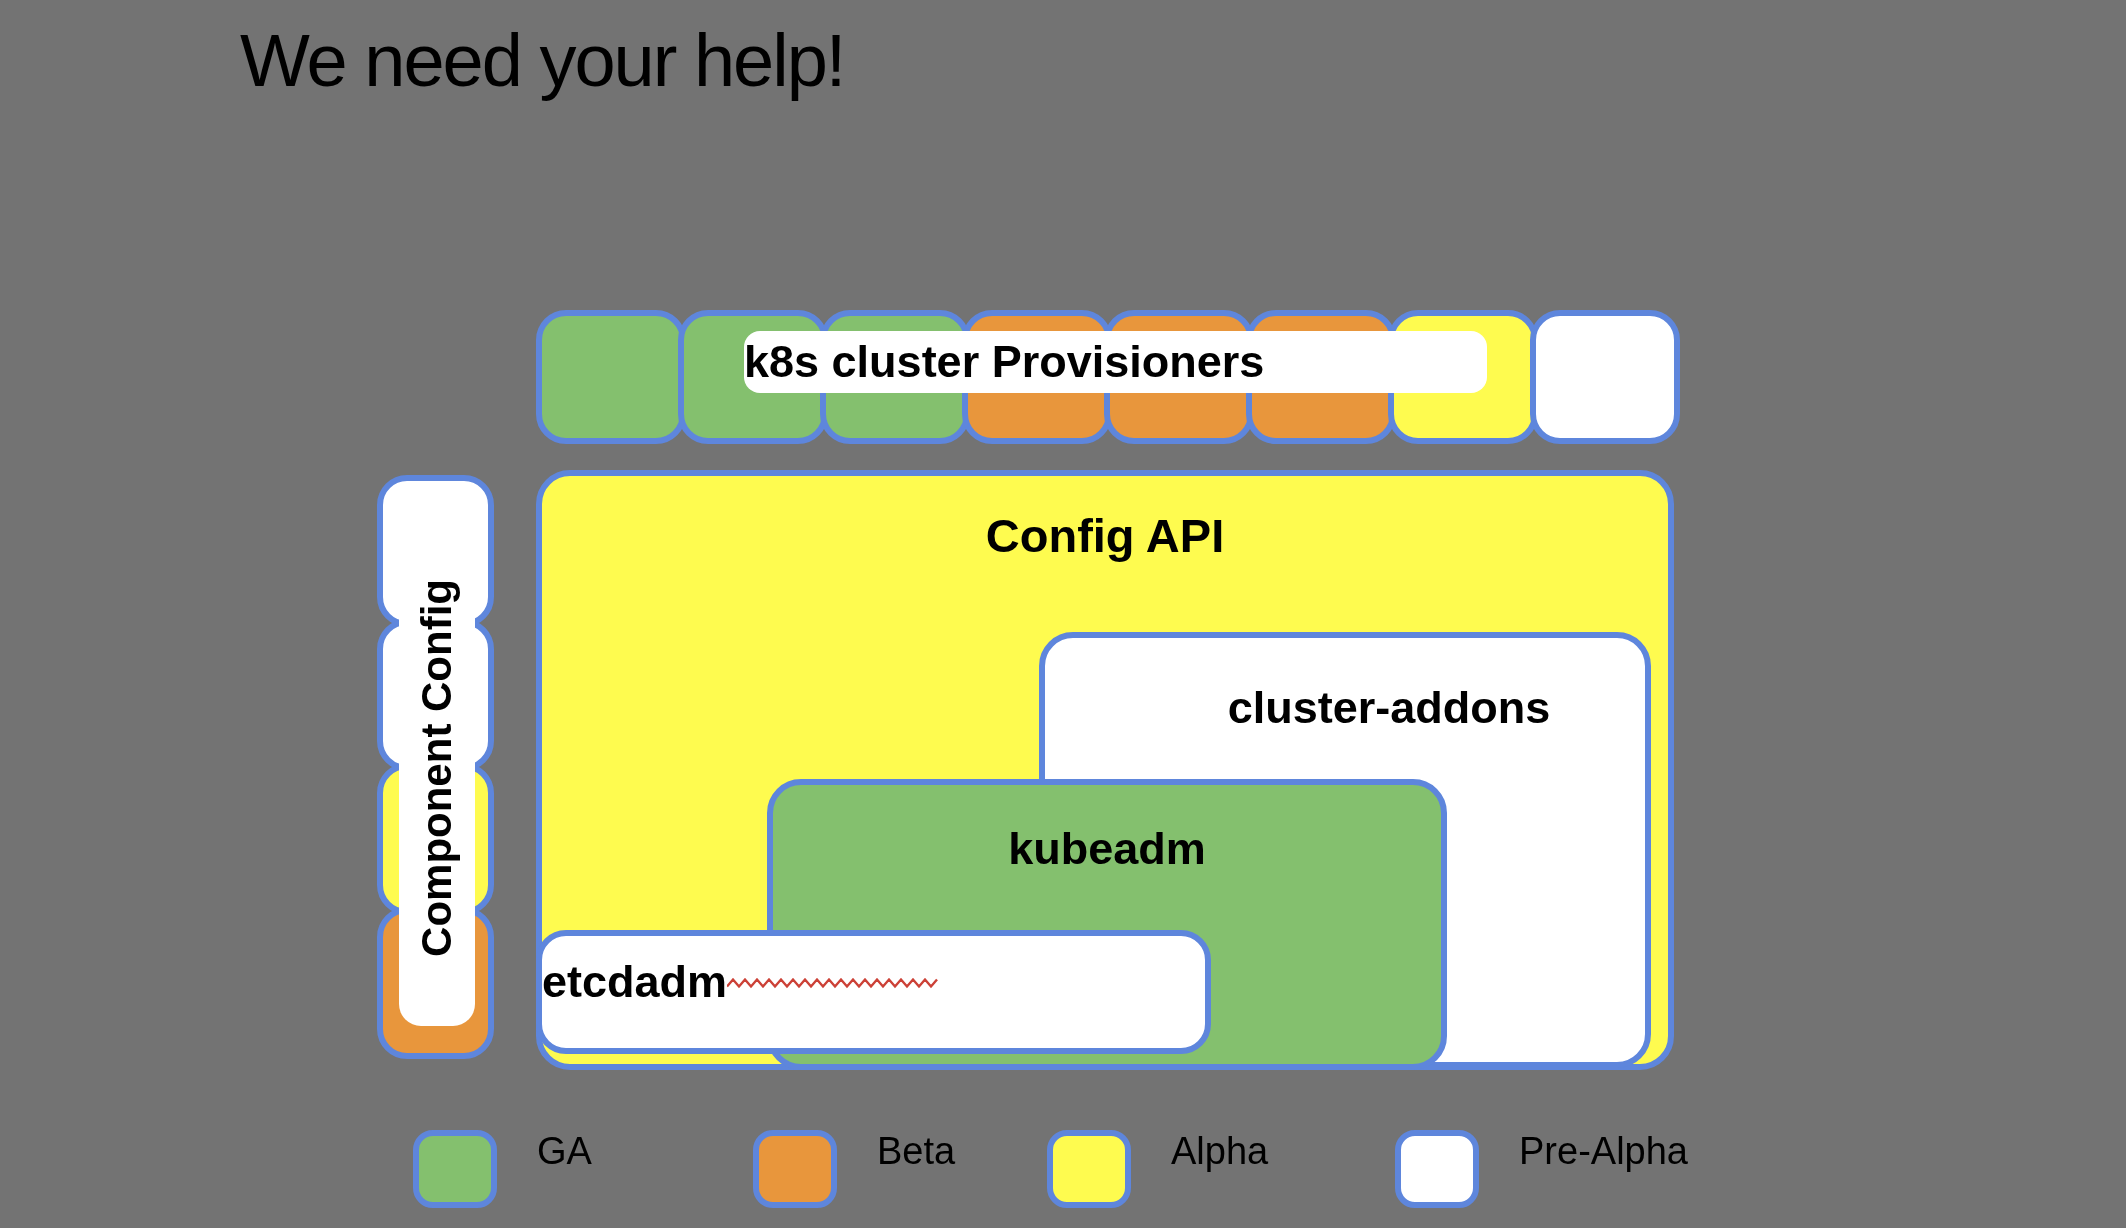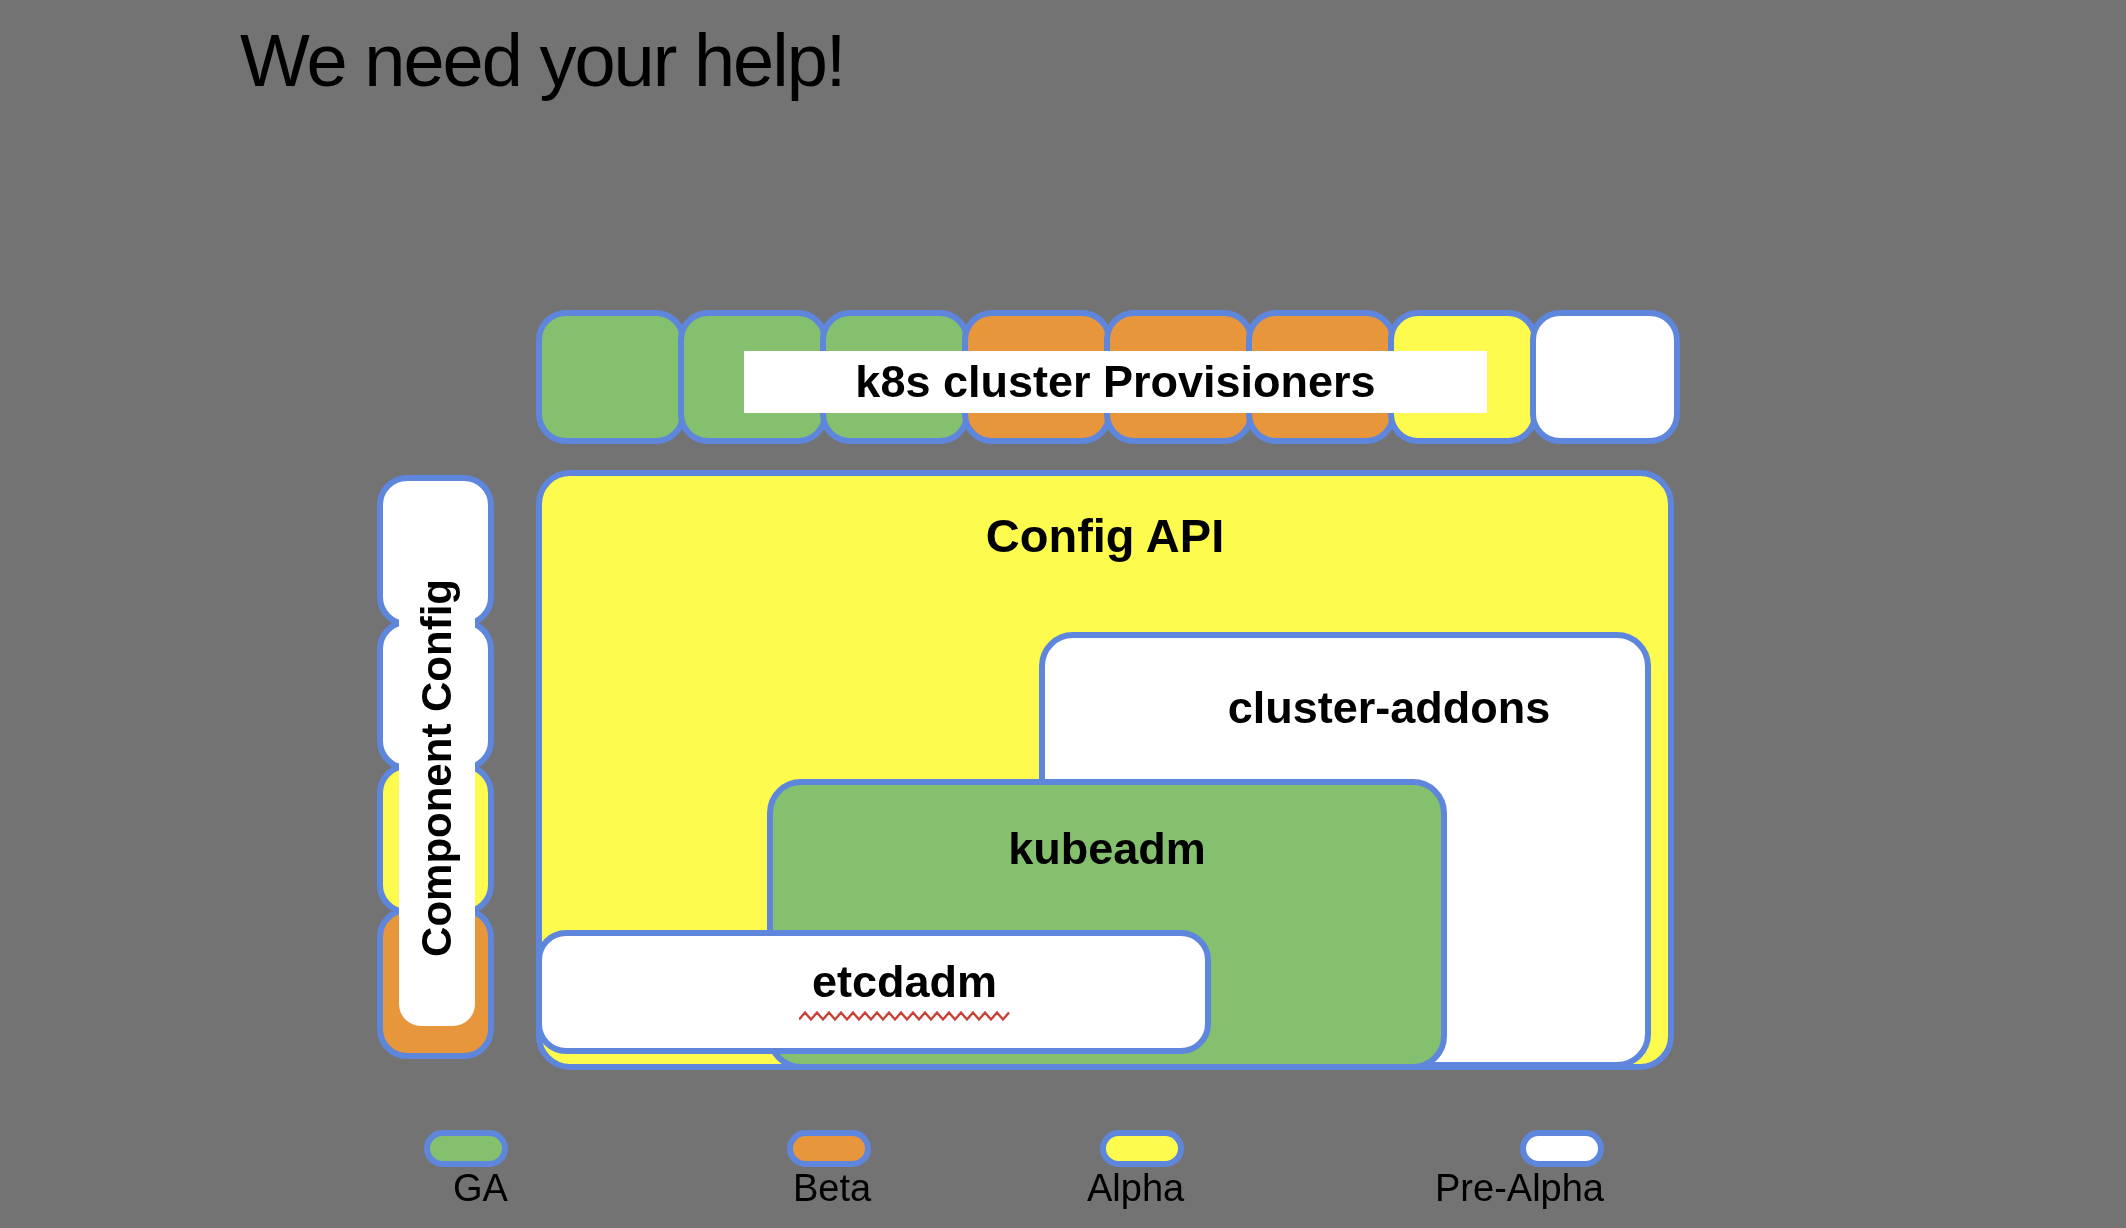--- a/index.html
+++ b/index.html
@@ -55,31 +55,32 @@
     z-index: 1;
   }
   .prov-row .blk {
     flex: 0 0 150px;
     height: 134px;
   }
   .prov-row .blk + .blk { margin-left: -8px; }
   .prov-label {
     position: absolute;
     left: 744px;
-    top: 351px;
+    top: 331px;
     width: 743px;
     height: 62px;
     background: #ffffff;
     z-index: 2;
     display: flex;
     align-items: center;
-    justify-content: center;
+    justify-content: flex-start;
     font-size: 45px;
     font-weight: 700;
     white-space: nowrap;
+    border-radius: 16px;
   }
 
   
   .cc-col {
     position: absolute;
     left: 377px;
     top: 475px;
     width: 117px;
     display: flex;
     flex-direction: column;
@@ -130,34 +131,32 @@
   .box-cluster-api   { left: 536px;  top: 470px; width: 1138px; height: 600px; z-index: 1; }
   .box-cluster-api .box-label { top: 32px; font-size: 47px; }
   .box-cluster-addons{ left: 1039px; top: 632px; width: 612px;  height: 436px; z-index: 2; }
   .box-cluster-addons .box-label { top: 44px; padding-left: 44px; }
   .box-kubeadm       { left: 767px;  top: 779px; width: 680px;  height: 291px; z-index: 3; }
   .box-kubeadm .box-label { top: 38px; }
   .box-etcdadm       { left: 536px;  top: 930px; width: 675px;  height: 124px; z-index: 4; border-radius: 30px; }
   .box-etcdadm .box-label {
     top: 20px;
     display: flex;
-    flex-direction: column;
+    flex-direction: row;
     align-items: center;
-    padding-left: 31px;
   }
   .squiggle { margin-top: 2px; display: block; }
 
   
   .legend-item {
     position: absolute;
     top: 1130px;
     height: 80px;
     display: flex;
-    align-items: flex-end;
-    flex-direction: column;
+    align-items: flex-start;
   }
   .legend-swatch {
     box-sizing: border-box;
     width: 84px;
     height: 78px;
     border: 6px solid var(--c-border);
     border-radius: 20px;
     background: #ffffff;
   }
   .legend-label {

